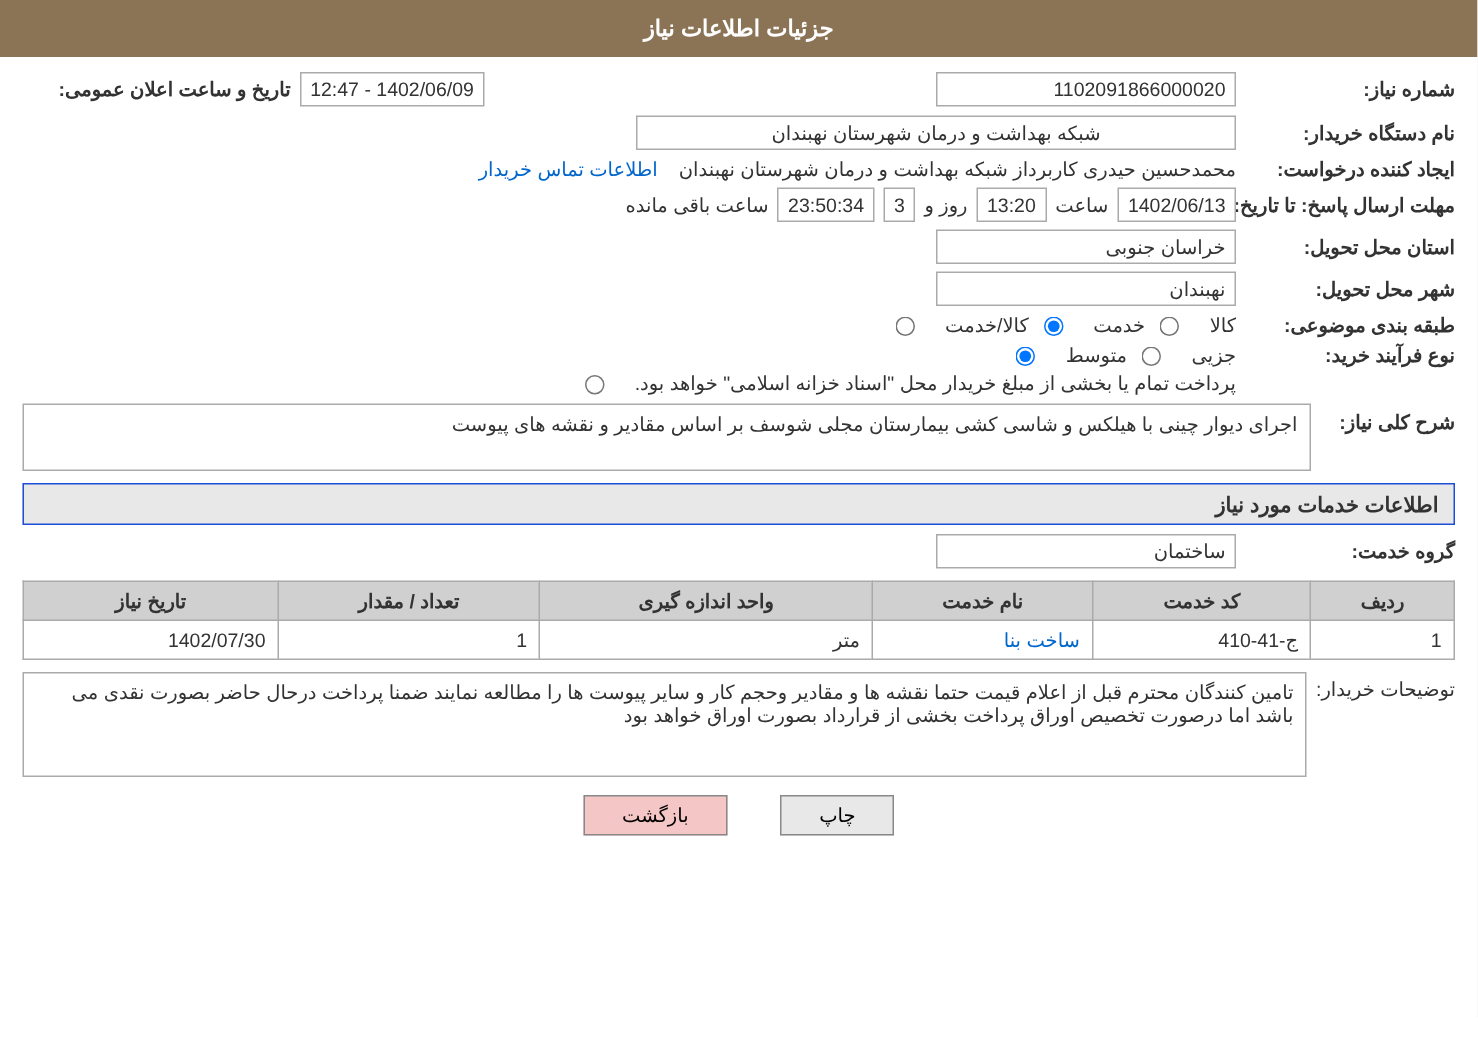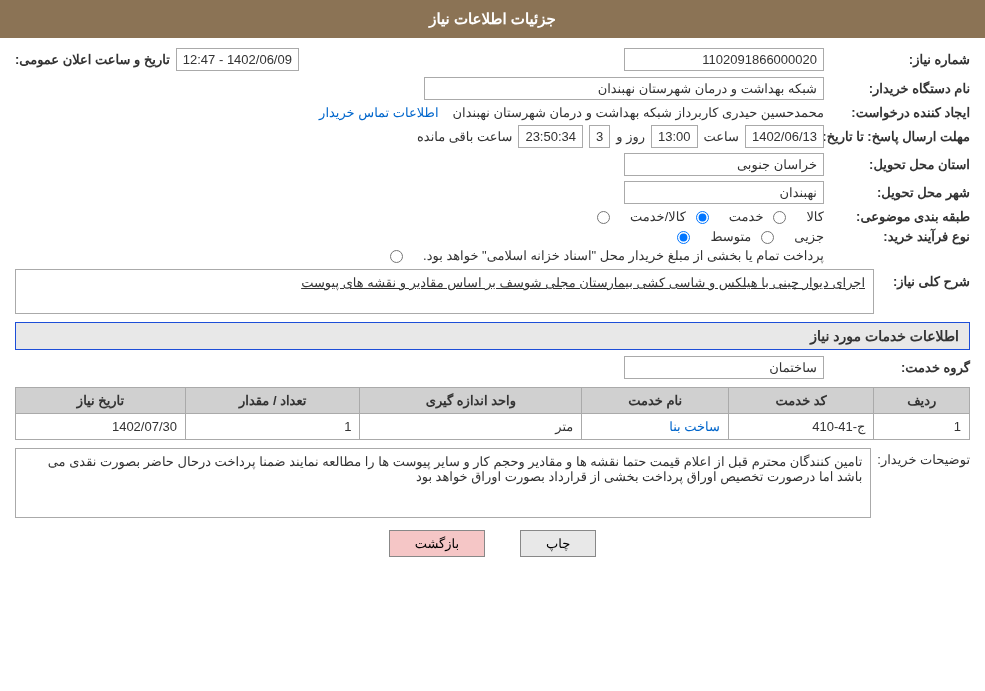--- a/index.html
+++ b/index.html
@@ -43,20 +43,21 @@
       border: 1px solid #aaa;
       background: #fff;
       padding: 3px 6px;
       display: inline-block;
       min-width: 200px;
       text-align: right;
     }
 
     .input-box-wide {
       min-width: 350px;
+      text-align: center;
     }
 
     .date-box {
       border: 1px solid #aaa;
       background: #fff;
       padding: 3px 6px;
       display: inline-block;
     }
 
     .link-style {
@@ -83,21 +84,20 @@
 
     .description-label {
       font-weight: bold;
       white-space: nowrap;
       padding-top: 5px;
       min-width: 90px;
     }
 
     .description-content {
       flex: 1;
-      text-decoration: underline;
     }
 
     
     .radio-row {
       display: flex;
       align-items: center;
       gap: 10px;
       direction: rtl;
     }
 
@@ -222,40 +222,40 @@
 
     <div class="top-info-row">
 
       <div class="top-info-right">
         <span class="label-cell">شماره نیاز:</span>
         <span class="input-box" style="min-width:200px;">1102091866000020</span>
       </div>
 
       <div class="top-info-left">
         <span class="date-box">1402/06/09 - 12:47</span>
-        <span class="label-cell" style="width:auto;">تاریخ و ساعت اعلان عمومی:</span>
+        <span class="label-cell" style="width:auto;margin-left:24px;">تاریخ و ساعت اعلان عمومی:</span>
       </div>
     </div>
 
     <div class="row-item">
       <span class="label-cell">نام دستگاه خریدار:</span>
       <span class="input-box input-box-wide" style="min-width:400px;">شبکه بهداشت و درمان شهرستان نهبندان</span>
     </div>
 
     <div class="row-item">
       <span class="label-cell">ایجاد کننده درخواست:</span>
       <span style="margin-left:8px;">محمدحسین حیدری کاربرداز شبکه بهداشت و درمان شهرستان نهبندان</span>
       <a href="#" class="link-style">اطلاعات تماس خریدار</a>
     </div>
 
     <div class="row-item">
       <span class="label-cell">مهلت ارسال پاسخ: تا تاریخ:</span>
       <span class="date-box">1402/06/13</span>
       <span>ساعت</span>
-      <span class="date-box">13:00</span>
+      <span class="date-box">13:20</span>
       <span>روز و</span>
       <span class="date-box">3</span>
       <span class="date-box">23:50:34</span>
       <span>ساعت باقی مانده</span>
     </div>
 
     <div class="row-item">
       <span class="label-cell">استان محل تحویل:</span>
       <span class="input-box">خراسان جنوبی</span>
     </div>

